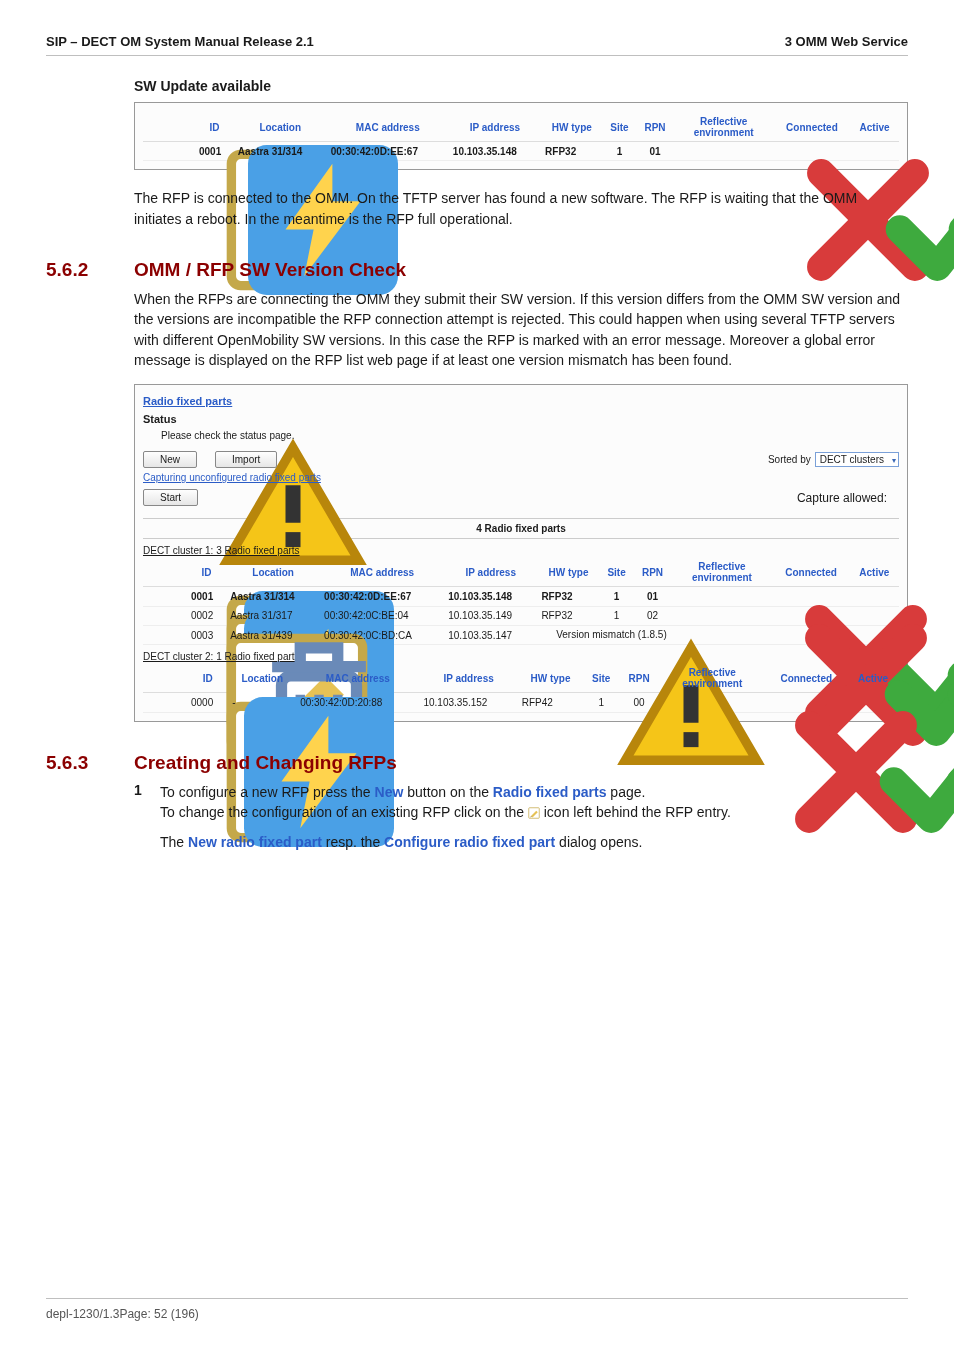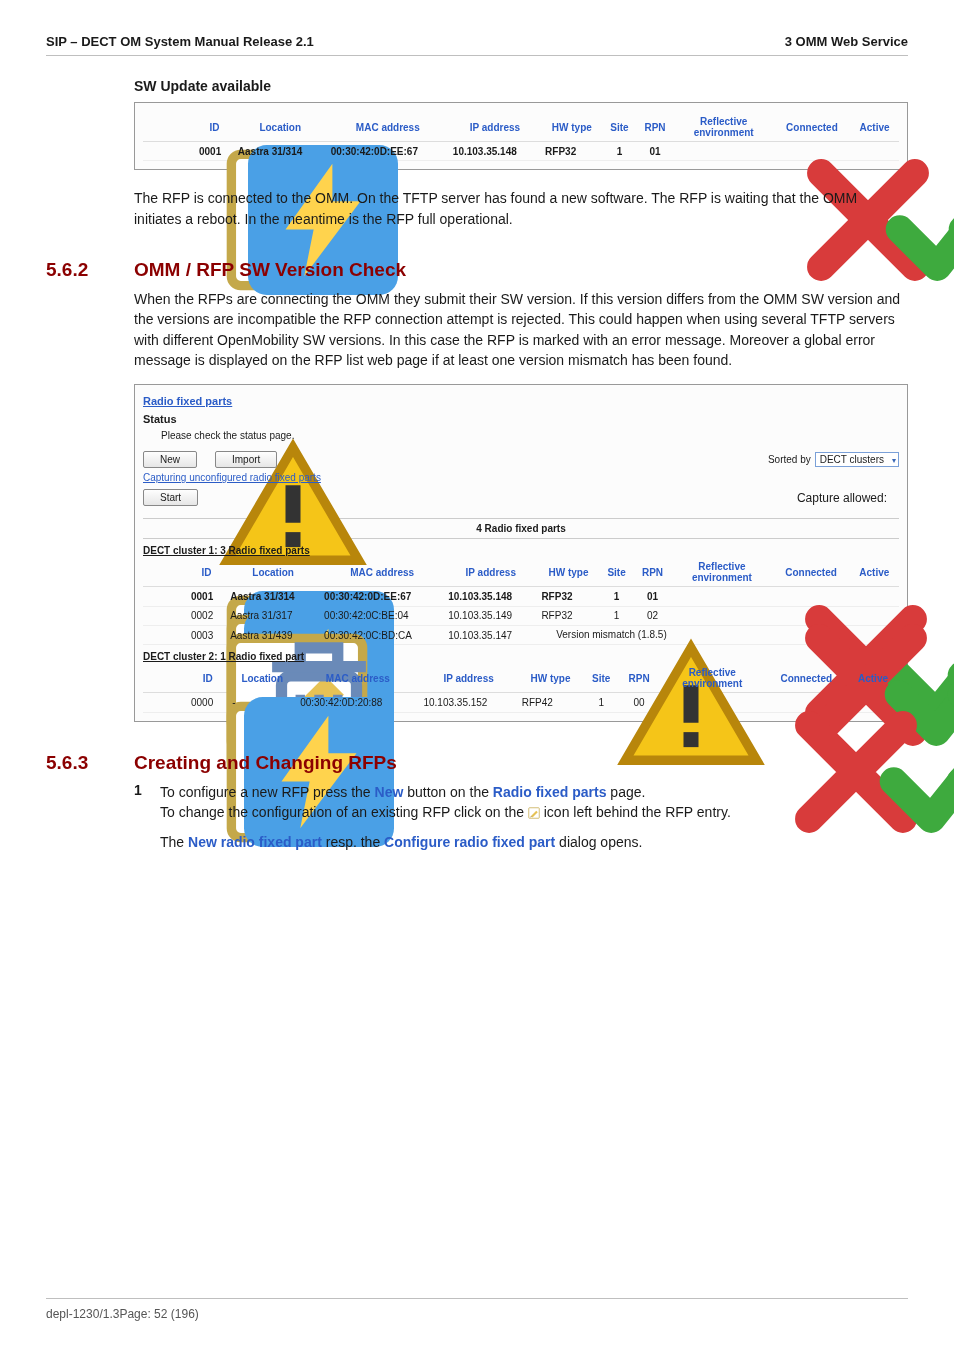--- a/index.html
+++ b/index.html
@@ -176,21 +176,21 @@
   .mid-title {
     text-align: center;
     font-weight: bold;
     font-size: 10px;
     border-top: 1px solid #ccc;
     border-bottom: 1px solid #ccc;
     padding: 4px 0;
     margin: 0 0;
   }
   .cluster-title {
-    font-weight: bold;
+    font-weight: normal;
     font-size: 10px;
     text-decoration: underline;
     margin: 6px 0 2px 0;
   }
   table.tbl {
     width: 100%;
     border-collapse: collapse;
     font-size: 10px;
   }
   table.tbl th {

